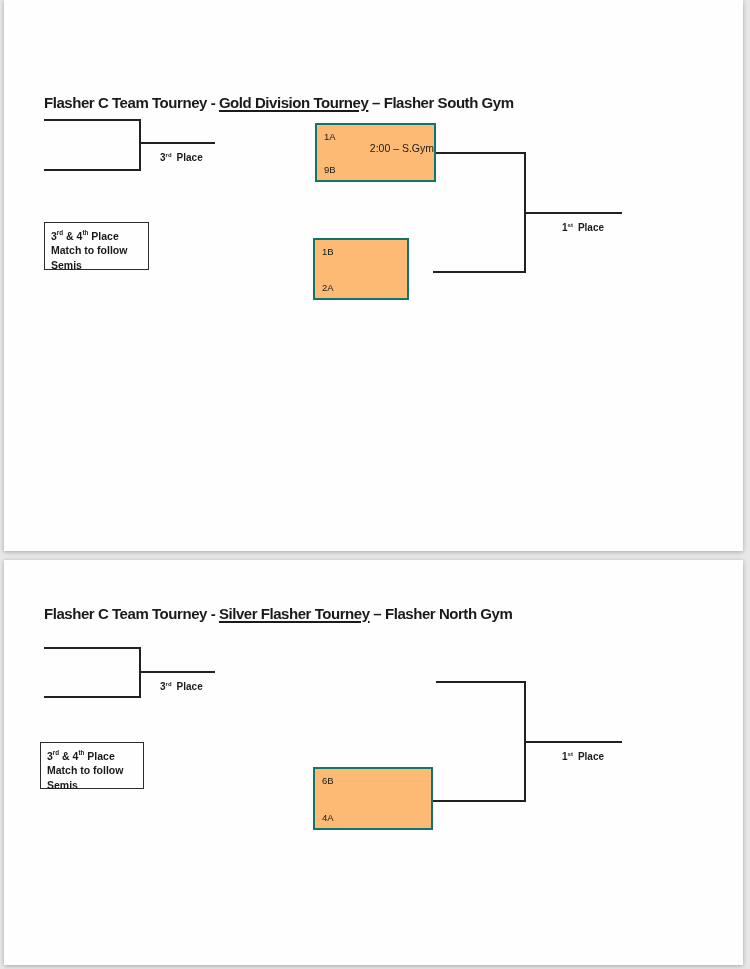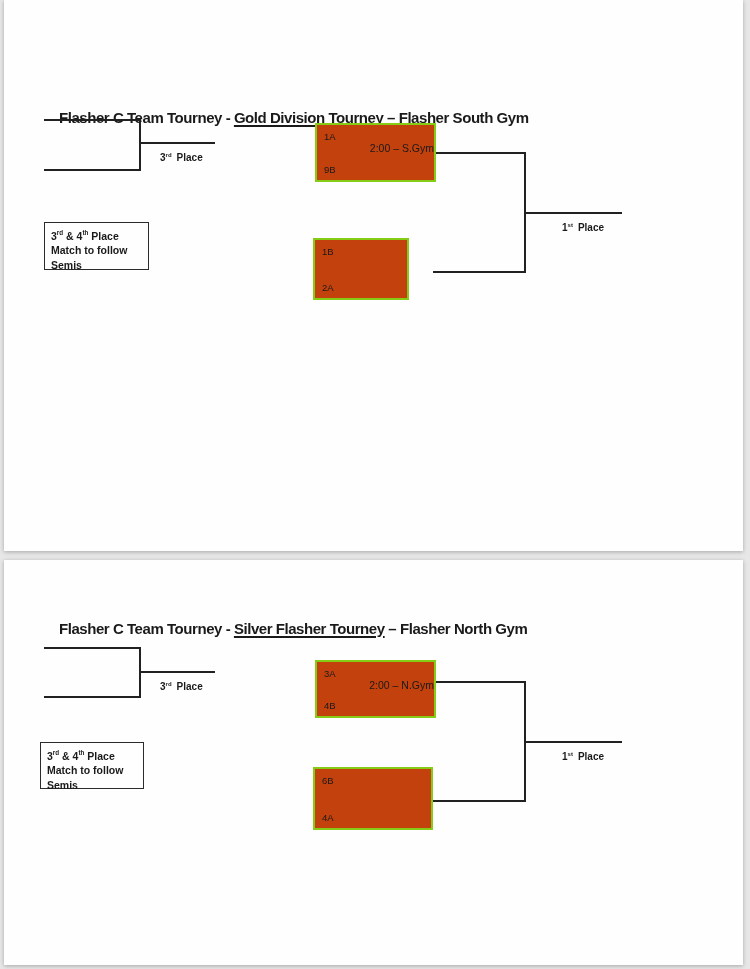--- a/index.html
+++ b/index.html
@@ -9,33 +9,33 @@
     font-family:"Liberation Sans",sans-serif;color:#1a1a1a;
   }
   .page{
     position:absolute;left:4px;width:739px;background:#fefefe;
     box-shadow:0 1px 4px rgba(0,0,0,.28);
   }
   .hline,.vline{position:absolute;background:#212121}
   .hline{height:2px}
   .vline{width:2px}
   .title{
-    position:absolute;margin:15px;font-size:15px;font-weight:bold;
+    position:absolute;margin:0;font-size:15px;font-weight:bold;
     white-space:nowrap;letter-spacing:-0.45px;
   }
   .u{text-decoration:underline;text-underline-offset:2px;text-decoration-thickness:1.5px}
   .lbl{position:absolute;font-size:10px;font-weight:bold;white-space:nowrap}
   .sup{font-size:0.6em;vertical-align:super}
   .word{margin-left:5px}
   .ibox{
     position:absolute;border:1.5px solid #2b2b2b;box-sizing:border-box;
     background:#fefefe;font-size:10.5px;font-weight:bold;line-height:14.5px;
     padding:3px 4px 2px 6px;
   }
-  .mbox{position:absolute;border:2px solid #84cc16;box-sizing:border-box;background:#c2410c}
+  .mbox{position:absolute;border:2px solid #0f766e;box-sizing:border-box;background:#fdba74}
   .seed{position:absolute;left:7px;font-size:9.5px}
   .seed-t{top:6px}
   .seed-b{bottom:5px}
   .note{position:absolute;left:0;right:0;top:17px;text-align:right;font-size:10.5px}
 </style>
 </head>
 <body>
 
 <section class="page" style="top:0;height:551px">
 
@@ -80,25 +80,20 @@
   <div class="hline" style="left:40px;top:136px;width:97px"></div>
   <div class="hline" style="left:137px;top:111px;width:74px"></div>
   <div class="lbl" style="left:156px;top:121px"><span>3</span><span class="sup">rd</span><span class="word">Place</span></div>
 
   <div class="ibox" style="left:36px;top:182px;width:104px;height:47px">
     <div><span>3</span><span class="sup">rd</span><span> &amp; 4</span><span class="sup">th</span><span> Place</span></div>
     <div>Match to follow</div>
     <div>Semis</div>
   </div>
 
-  <div class="mbox" style="left:311px;top:100px;width:121px;height:58px">
-    <span class="seed seed-t">3A</span>
-    <span class="note">2:00 – N.Gym</span>
-    <span class="seed seed-b">4B</span>
-  </div>
   <div class="mbox" style="left:309px;top:207px;width:120px;height:63px">
     <span class="seed seed-t">6B</span>
     <span class="seed seed-b">4A</span>
   </div>
 
   <div class="hline" style="left:432px;top:121px;width:90px"></div>
   <div class="vline" style="left:520px;top:121px;height:121px"></div>
   <div class="hline" style="left:429px;top:240px;width:93px"></div>
   <div class="hline" style="left:520px;top:181px;width:98px"></div>
   <div class="lbl" style="left:558px;top:191px"><span>1</span><span class="sup">st</span><span class="word">Place</span></div>

